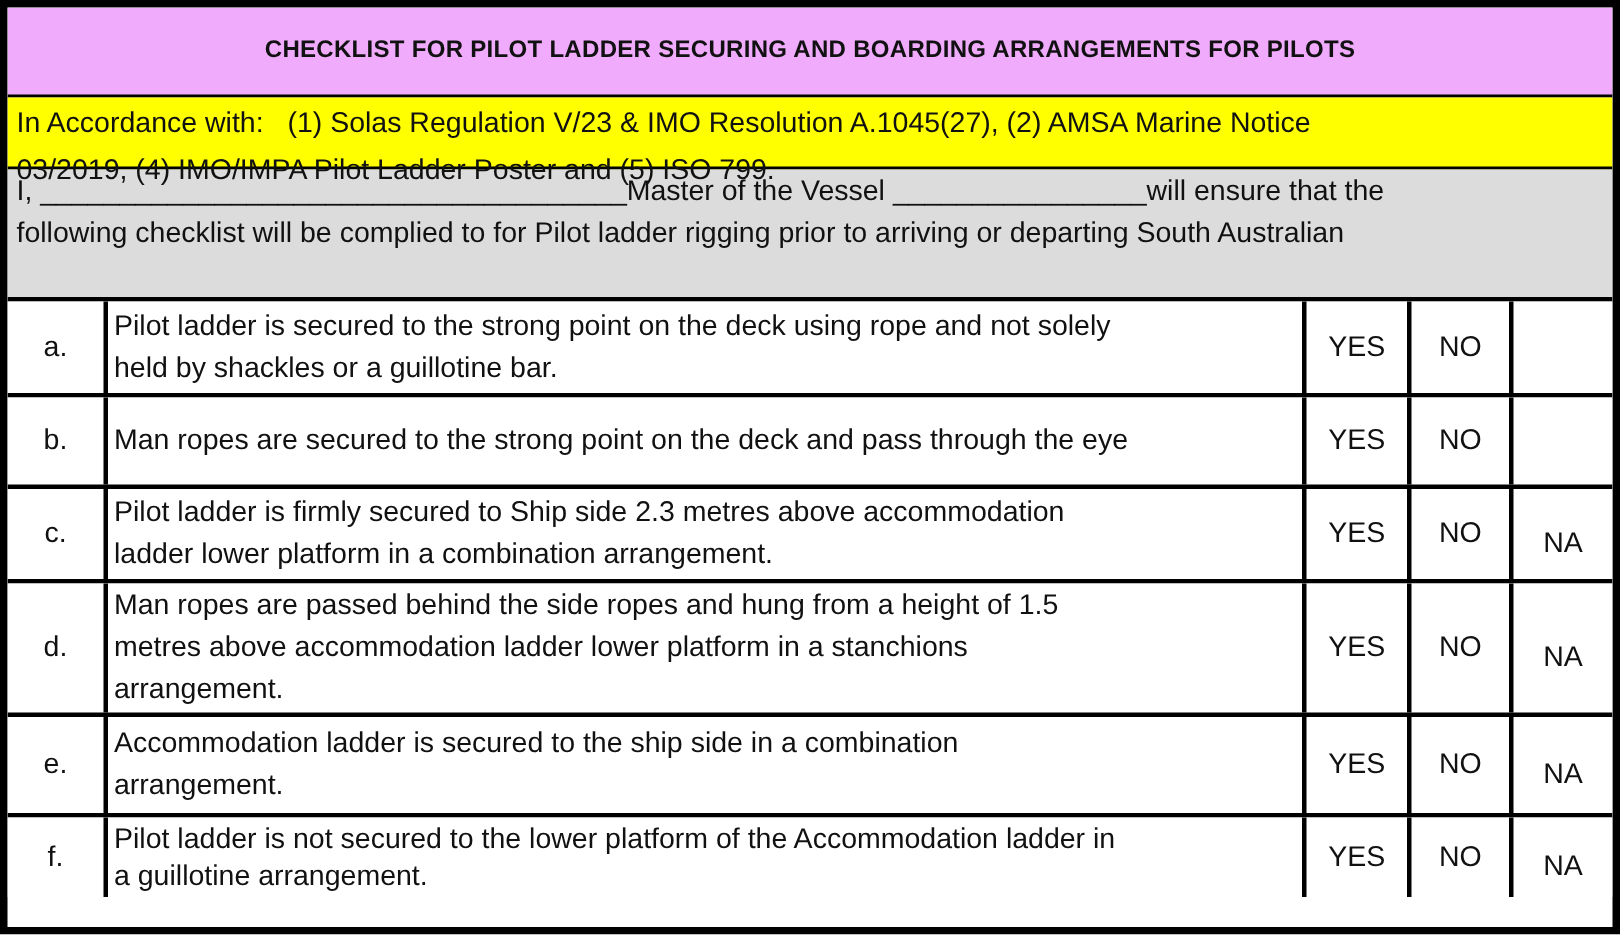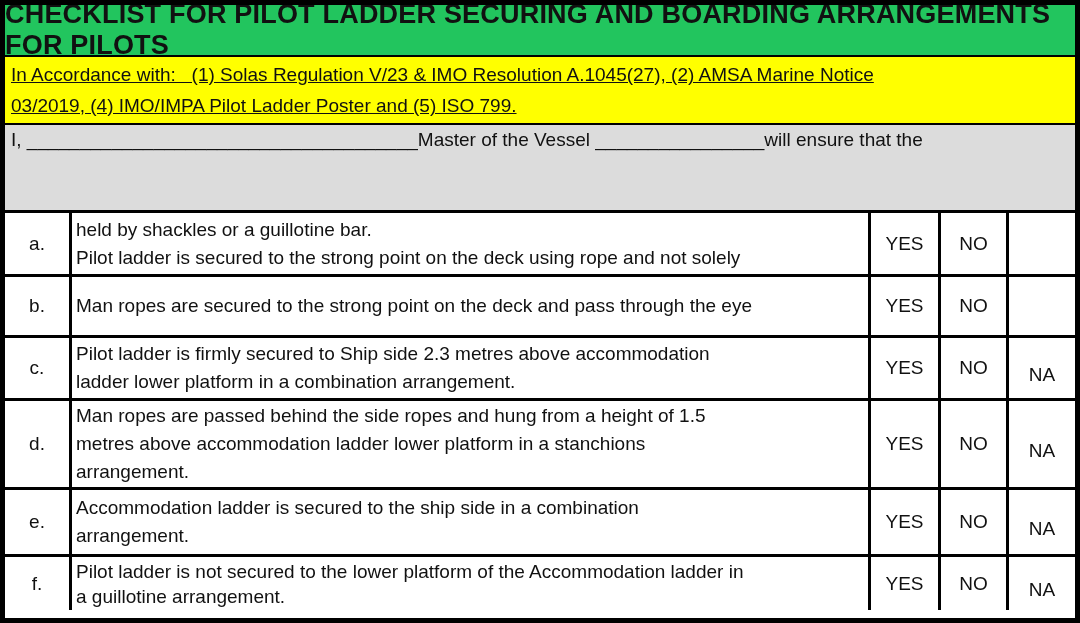--- a/index.html
+++ b/index.html
@@ -15,33 +15,32 @@
     font-family:"Liberation Sans","DejaVu Sans",sans-serif;
     color:var(--ink);
   }
   .sheet{
     width:1080px;height:623px;
     border:5px solid var(--line);
     background:#ffffff;
     overflow:hidden;
   }
   .title-cell{
-    height:52px;
+    height:60px;
     border-bottom:2px solid var(--line);
     display:flex;align-items:center;justify-content:center;
-    font-weight:bold;font-size:27px;letter-spacing:0.2px;
-    background:#22c55e;
+    font-weight:bold;font-size:16px;letter-spacing:0.2px;
+    background:#f0abfc;
   }
   .accordance{
-    height:68px;
+    height:48px;
     background:var(--hl);
     border-bottom:2px solid var(--line);
     padding:2px 6px 0 6px;
     font-size:19px;
-    text-decoration:underline;
   }
   .accordance .line{line-height:31px;white-space:pre-wrap;}
   .declaration{
     height:88px;
     background:var(--decl-bg);
     border-bottom:3px solid var(--line);
     padding:1px 6px 0 6px;
     font-size:19px;
   }
   .declaration .line{line-height:28px;white-space:pre-wrap;}
@@ -80,29 +79,30 @@
 
   <div class="title-cell">CHECKLIST FOR PILOT LADDER SECURING AND BOARDING ARRANGEMENTS FOR PILOTS</div>
 
   <div class="accordance">
     <div class="line">In Accordance with:   (1) Solas Regulation V/23 &amp; IMO Resolution A.1045(27), (2) AMSA Marine Notice</div>
     <div class="line">03/2019, (4) IMO/IMPA Pilot Ladder Poster and (5) ISO 799.</div>
   </div>
 
   <div class="declaration">
     <div class="line"><span>I, </span><span class="blank-field">_____________________________________</span><span>Master of the Vessel </span><span class="blank-field">________________</span><span>will ensure that the</span></div>
+    <div class="line">following checklist will be complied to for Pilot ladder rigging prior to arriving or departing South Australian</div>
   </div>
 
   <div class="check-table">
 
     <div class="row row-a">
       <div class="cell">a.</div>
       <div class="cell desc">
+        <div class="line">Pilot ladder is secured to the strong point on the deck using rope and not solely</div>
         <div class="line">held by shackles or a guillotine bar.</div>
-        <div class="line">Pilot ladder is secured to the strong point on the deck using rope and not solely</div>
       </div>
       <div class="cell">YES</div>
       <div class="cell">NO</div>
       <div class="cell"></div>
     </div>
 
     <div class="row row-b">
       <div class="cell">b.</div>
       <div class="cell desc">
         <div class="line">Man ropes are secured to the strong point on the deck and pass through the eye</div>

